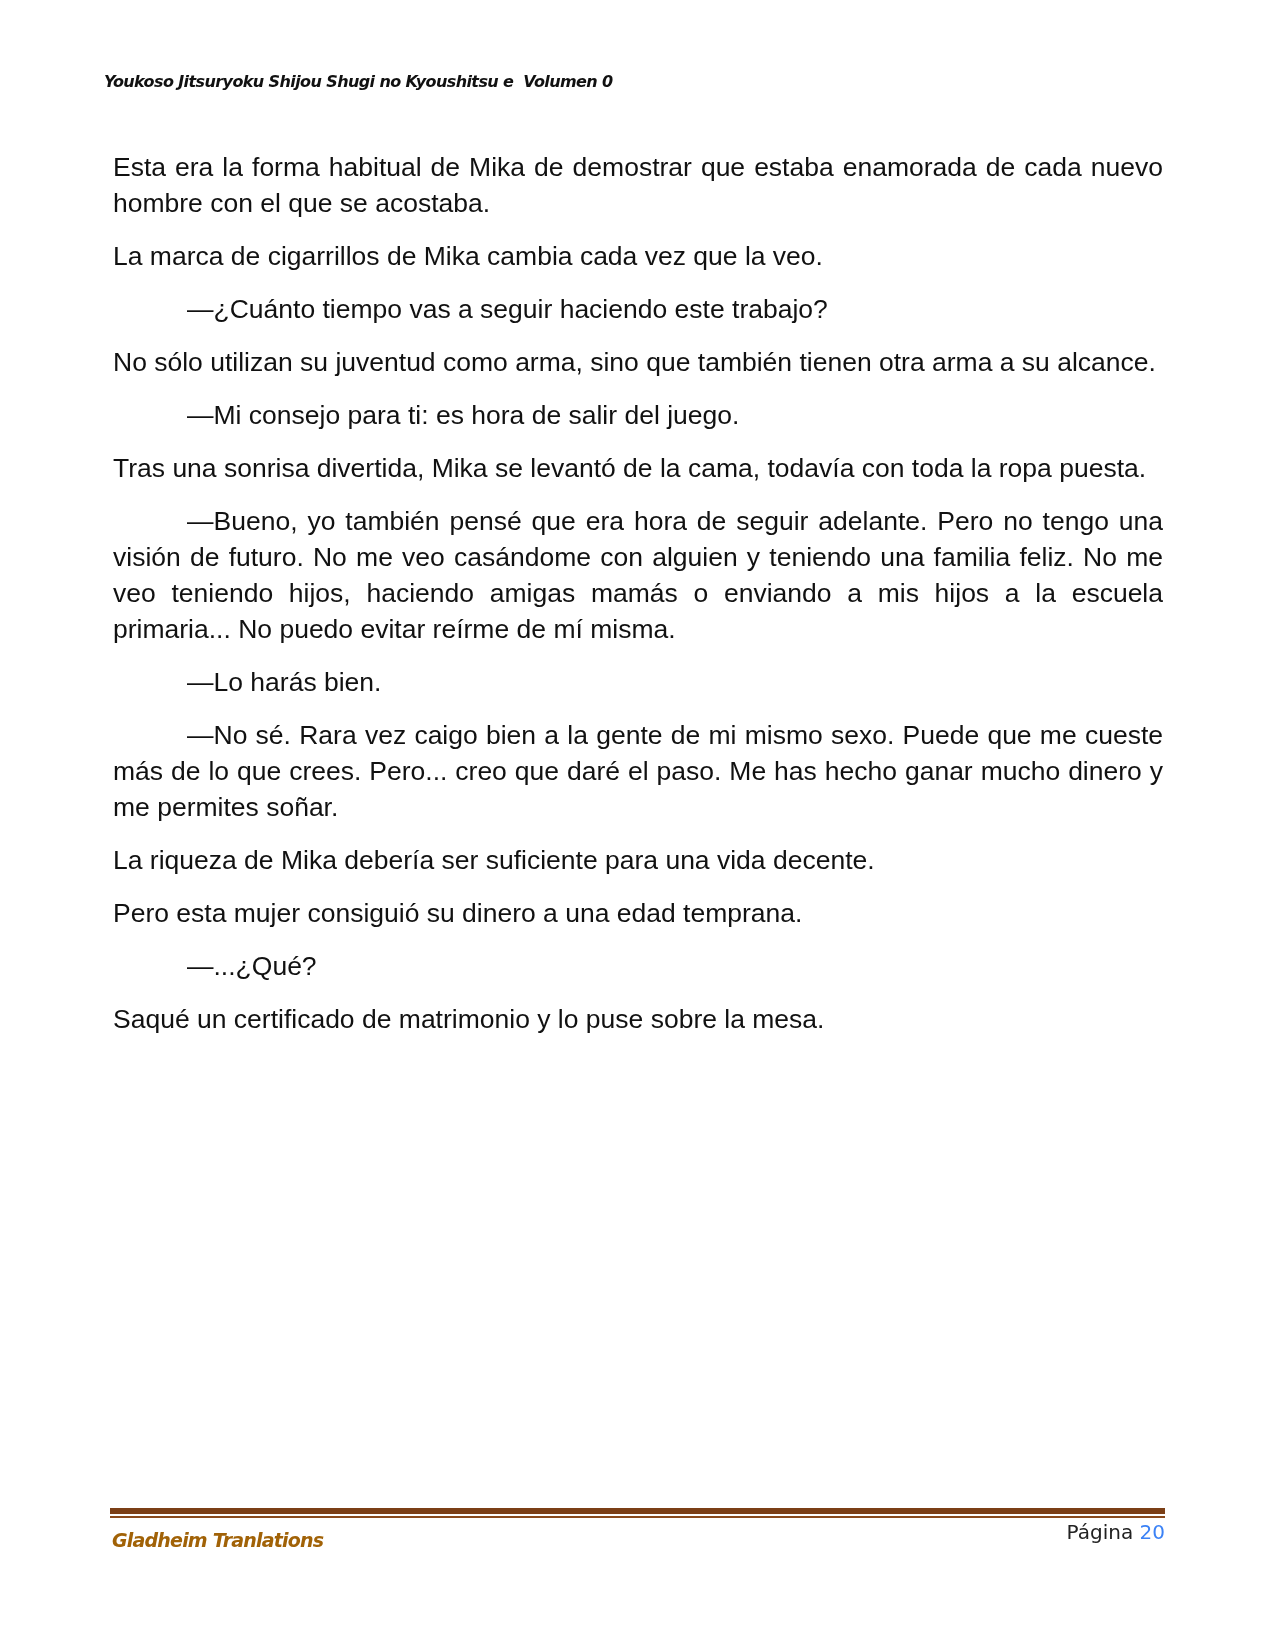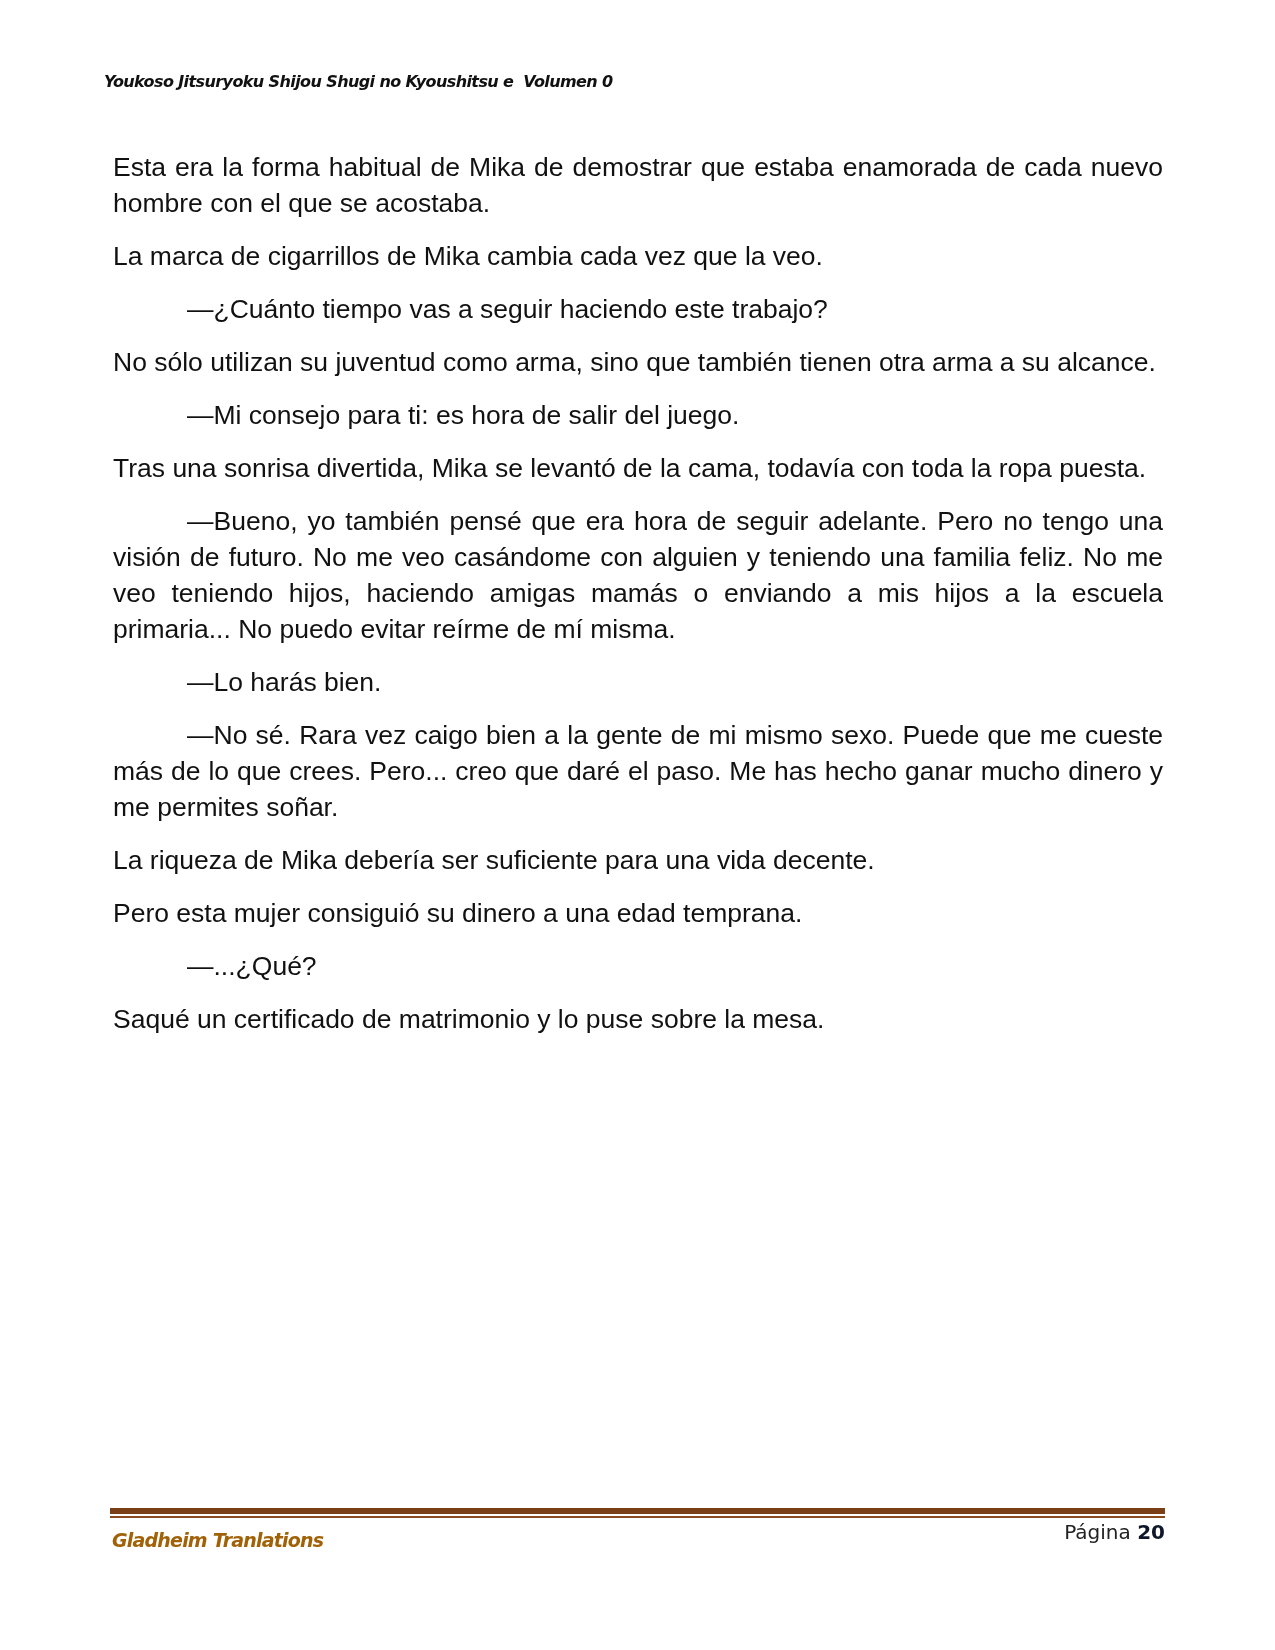--- a/index.html
+++ b/index.html
@@ -26,21 +26,21 @@
     .footer-rule .thin { position: absolute; left: 0; top: 8px; width: 100%; height: 2px; background: #8a4a1c; }
     .footer-left {
       position: absolute; left: 112px; top: 1521px;
       font-family: "DejaVu Sans", sans-serif;
       font-weight: bold; font-style: italic; font-size: 19px; letter-spacing: -0.8px; color: #a16207; margin-top: 8px;
     }
     .footer-right {
       position: absolute; right: 110px; top: 1520px;
       font-family: "DejaVu Sans", sans-serif; font-size: 20px; color: #222;
     }
-    .footer-right .num { font-weight: bold; color: #0f172a; }
+    .footer-right .num { font-weight: normal; color: #3b82f6; }
   </style>
 </head>
 <body>
 
 <div class="page-header">Youkoso Jitsuryoku Shijou Shugi no Kyoushitsu e  Volumen 0</div>
 
 <div class="body-text">
   <p class="para last-line-left">Esta era la forma habitual de Mika de demostrar que estaba enamorada de cada nuevo hombre con el que se acostaba.</p>
   <p class="para last-line-left">La marca de cigarrillos de Mika cambia cada vez que la veo.</p>
   <p class="para dialog last-line-left">—¿Cuánto tiempo vas a seguir haciendo este trabajo?</p>

